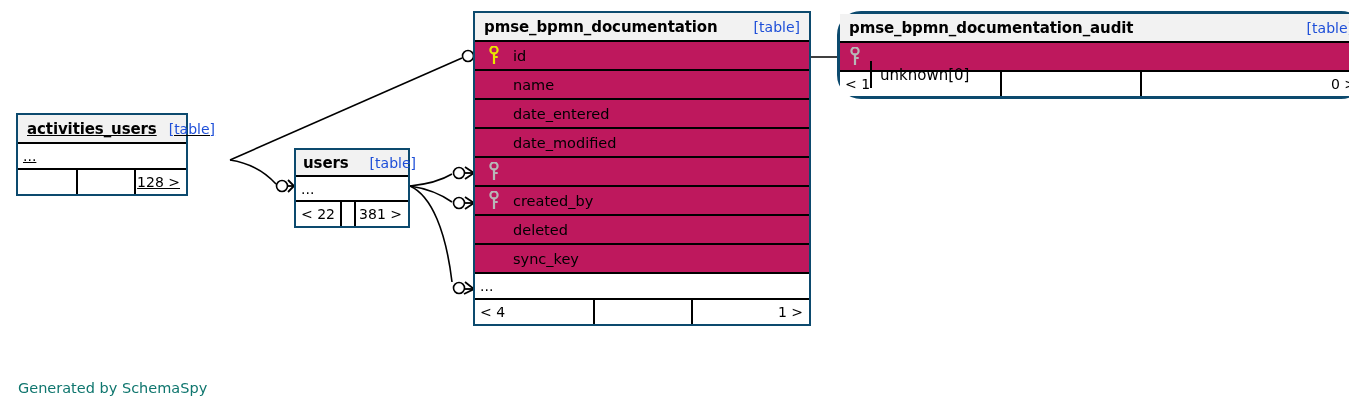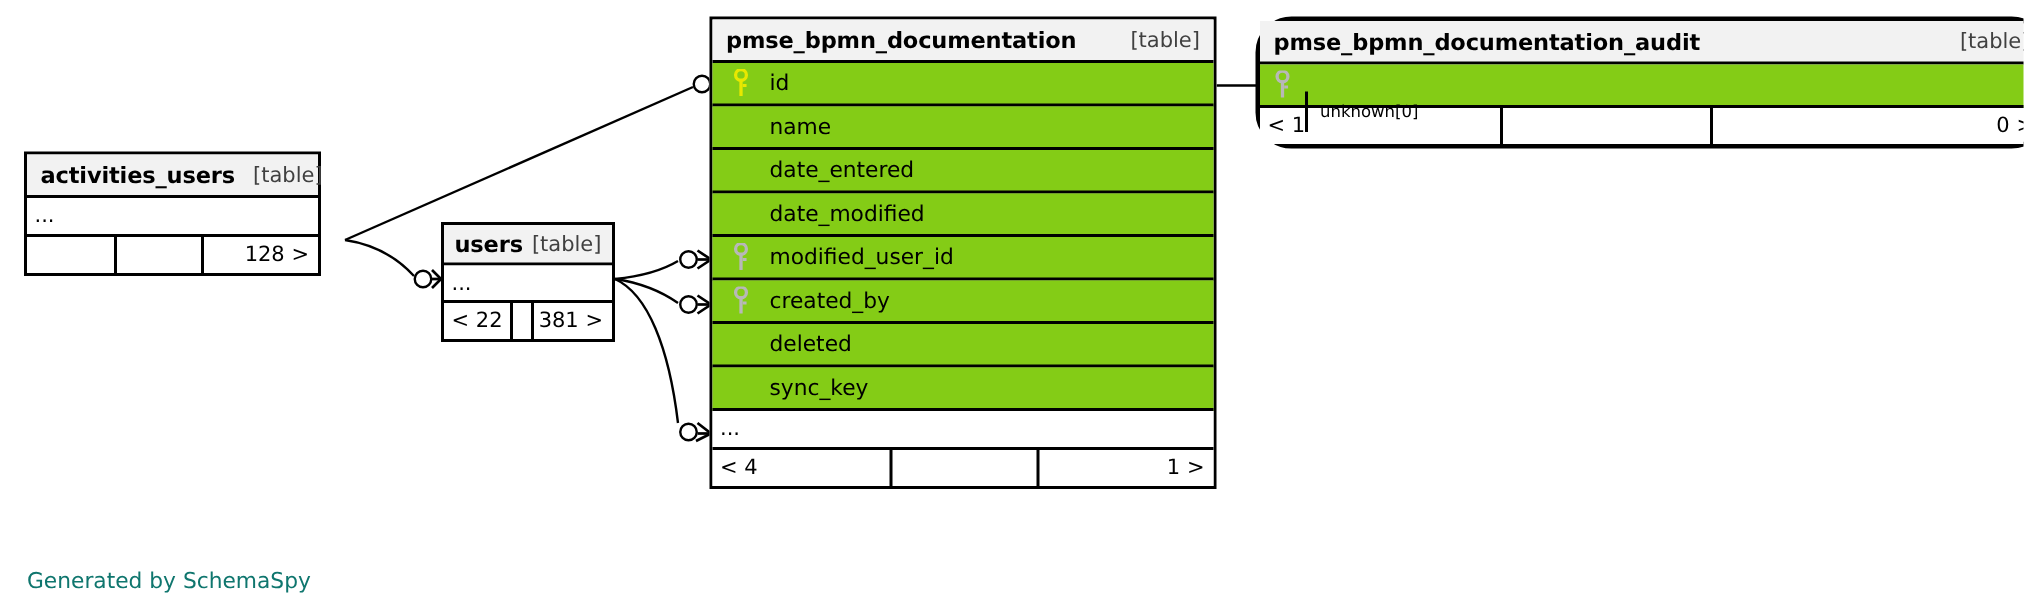--- a/index.html
+++ b/index.html
@@ -24,21 +24,21 @@
     position: absolute;
     left: 0; top: 0;
     width: 1349px;
     height: 409px;
     pointer-events: none;
     z-index: 1;
   }
   .table-box {
     position: absolute;
     background: #ffffff;
-    border: 2px solid #000000;
+    border: 2px solid #0c4a6e;
     box-sizing: border-box;
     z-index: 2;
   }
   .table-box.thick { border-width: 3px; }
 
   .tbl-header {
     background: #f2f2f2;
     border-bottom: 2px solid #000000;
     box-sizing: border-box;
     display: flex;
@@ -49,52 +49,52 @@
   }
   .tbl-name {
     font-weight: bold;
     font-size: 15px;
     color: #000000;
     white-space: nowrap;
     letter-spacing: -0.1px;
   }
   .tbl-tag {
     font-size: 14px;
-    color: #404040;
+    color: #1d4ed8;
     white-space: nowrap;
     margin-left: 12px;
   }
 
   .tbl-row {
     display: flex;
     align-items: center;
     height: 29px;
     box-sizing: border-box;
     border-bottom: 2px solid #000000;
-    background: #84cc16;
+    background: #be185d;
   }
   .tbl-row:last-child { border-bottom: none; }
 
   .key-cell {
     width: 38px;
     flex: 0 0 38px;
     display: flex;
     align-items: center;
     justify-content: center;
     height: 100%;
   }
   .col-name {
     font-size: 14.5px;
     color: #000000;
     white-space: nowrap;
     flex: 1 1 auto;
     overflow: hidden;
   }
   .col-type {
-    font-size: 11px;
+    font-size: 15px;
     color: #000000;
     white-space: nowrap;
     padding: 0 6px 0 8px;
     border-left: 2px solid #000000;
     height: 100%;
     display: flex;
     align-items: center;
     box-sizing: border-box;
     margin-top: 36px;
   }
@@ -186,37 +186,37 @@
       <path d="M 465,282 L 474,289 L 464,294" fill="none" stroke="#000000" stroke-width="1.8"></path>
       <path d="M 465,289 L 474,289" stroke="#000000" stroke-width="1.8"></path>
 
       <path d="M 811,57 L 855,57"></path>
       <circle cx="862" cy="57" r="5.5" fill="#ffffff" stroke="#000000" stroke-width="1.6"></circle>
       <path d="M 868,51 L 877,57 L 868,63" fill="none" stroke="#000000" stroke-width="1.8"></path>
       <path d="M 868,57 L 877,57" stroke="#000000" stroke-width="1.8"></path>
     </g>
   </svg>
 
-  <div class="table-box" style="left:16px; top:101px; width:198px;">
+  <div class="table-box" style="left:16px; top:113px; width:172px;text-decoration:underline;">
     <div class="tbl-header">
       <span class="tbl-name">activities_users</span>
       <span class="tbl-tag">[table]</span>
     </div>
     <div class="ellipsis-row">
       <span>...</span>
     </div>
     <div class="tbl-footer">
       <div class="foot-cell foot-left" style="flex:0 0 58px;"></div>
       <div class="foot-cell foot-mid" style="flex:0 0 58px;"></div>
       <div class="foot-cell foot-right" style="flex:1 1 auto;">128 &gt;</div>
     </div>
   </div>
 
   <div class="table-box" style="left:294px; top:148px; width:116px;">
-    <div class="tbl-header" style="height:27px; padding:0 7px;">
+    <div class="tbl-header" style="height:27px; padding:0 7px;gap:15px;">
       <span class="tbl-name">users</span>
       <span class="tbl-tag" style="margin-left:6px;">[table]</span>
     </div>
     <div class="ellipsis-row" style="height:25px;">
       <span>...</span>
     </div>
     <div class="tbl-footer">
       <div class="foot-cell foot-left" style="flex:0 0 44px;">&lt; 22</div>
       <div class="foot-cell foot-mid" style="flex:0 0 14px;"></div>
       <div class="foot-cell foot-right" style="flex:1 1 auto;">381 &gt;</div>
@@ -256,21 +256,20 @@
     </div>
 
     <div class="tbl-row">
       <div class="key-cell">
         <svg class="keyicon" width="10" height="19" viewBox="0 0 10 19">
           <circle cx="5" cy="4" r="3.6" fill="none" stroke="#b8b8b8" stroke-width="2.2"></circle>
           <rect x="3.9" y="6.5" width="2.2" height="11.5" fill="#b8b8b8"></rect>
           <rect x="6.1" y="10" width="2.6" height="2" fill="#b8b8b8"></rect>
         </svg>
       </div>
-      <span class="col-name">modified_user_id</span>
     </div>
 
     <div class="tbl-row">
       <div class="key-cell">
         <svg class="keyicon" width="10" height="19" viewBox="0 0 10 19">
           <circle cx="5" cy="4" r="3.6" fill="none" stroke="#b8b8b8" stroke-width="2.2"></circle>
           <rect x="3.9" y="6.5" width="2.2" height="11.5" fill="#b8b8b8"></rect>
           <rect x="6.1" y="10" width="2.6" height="2" fill="#b8b8b8"></rect>
         </svg>
       </div>

